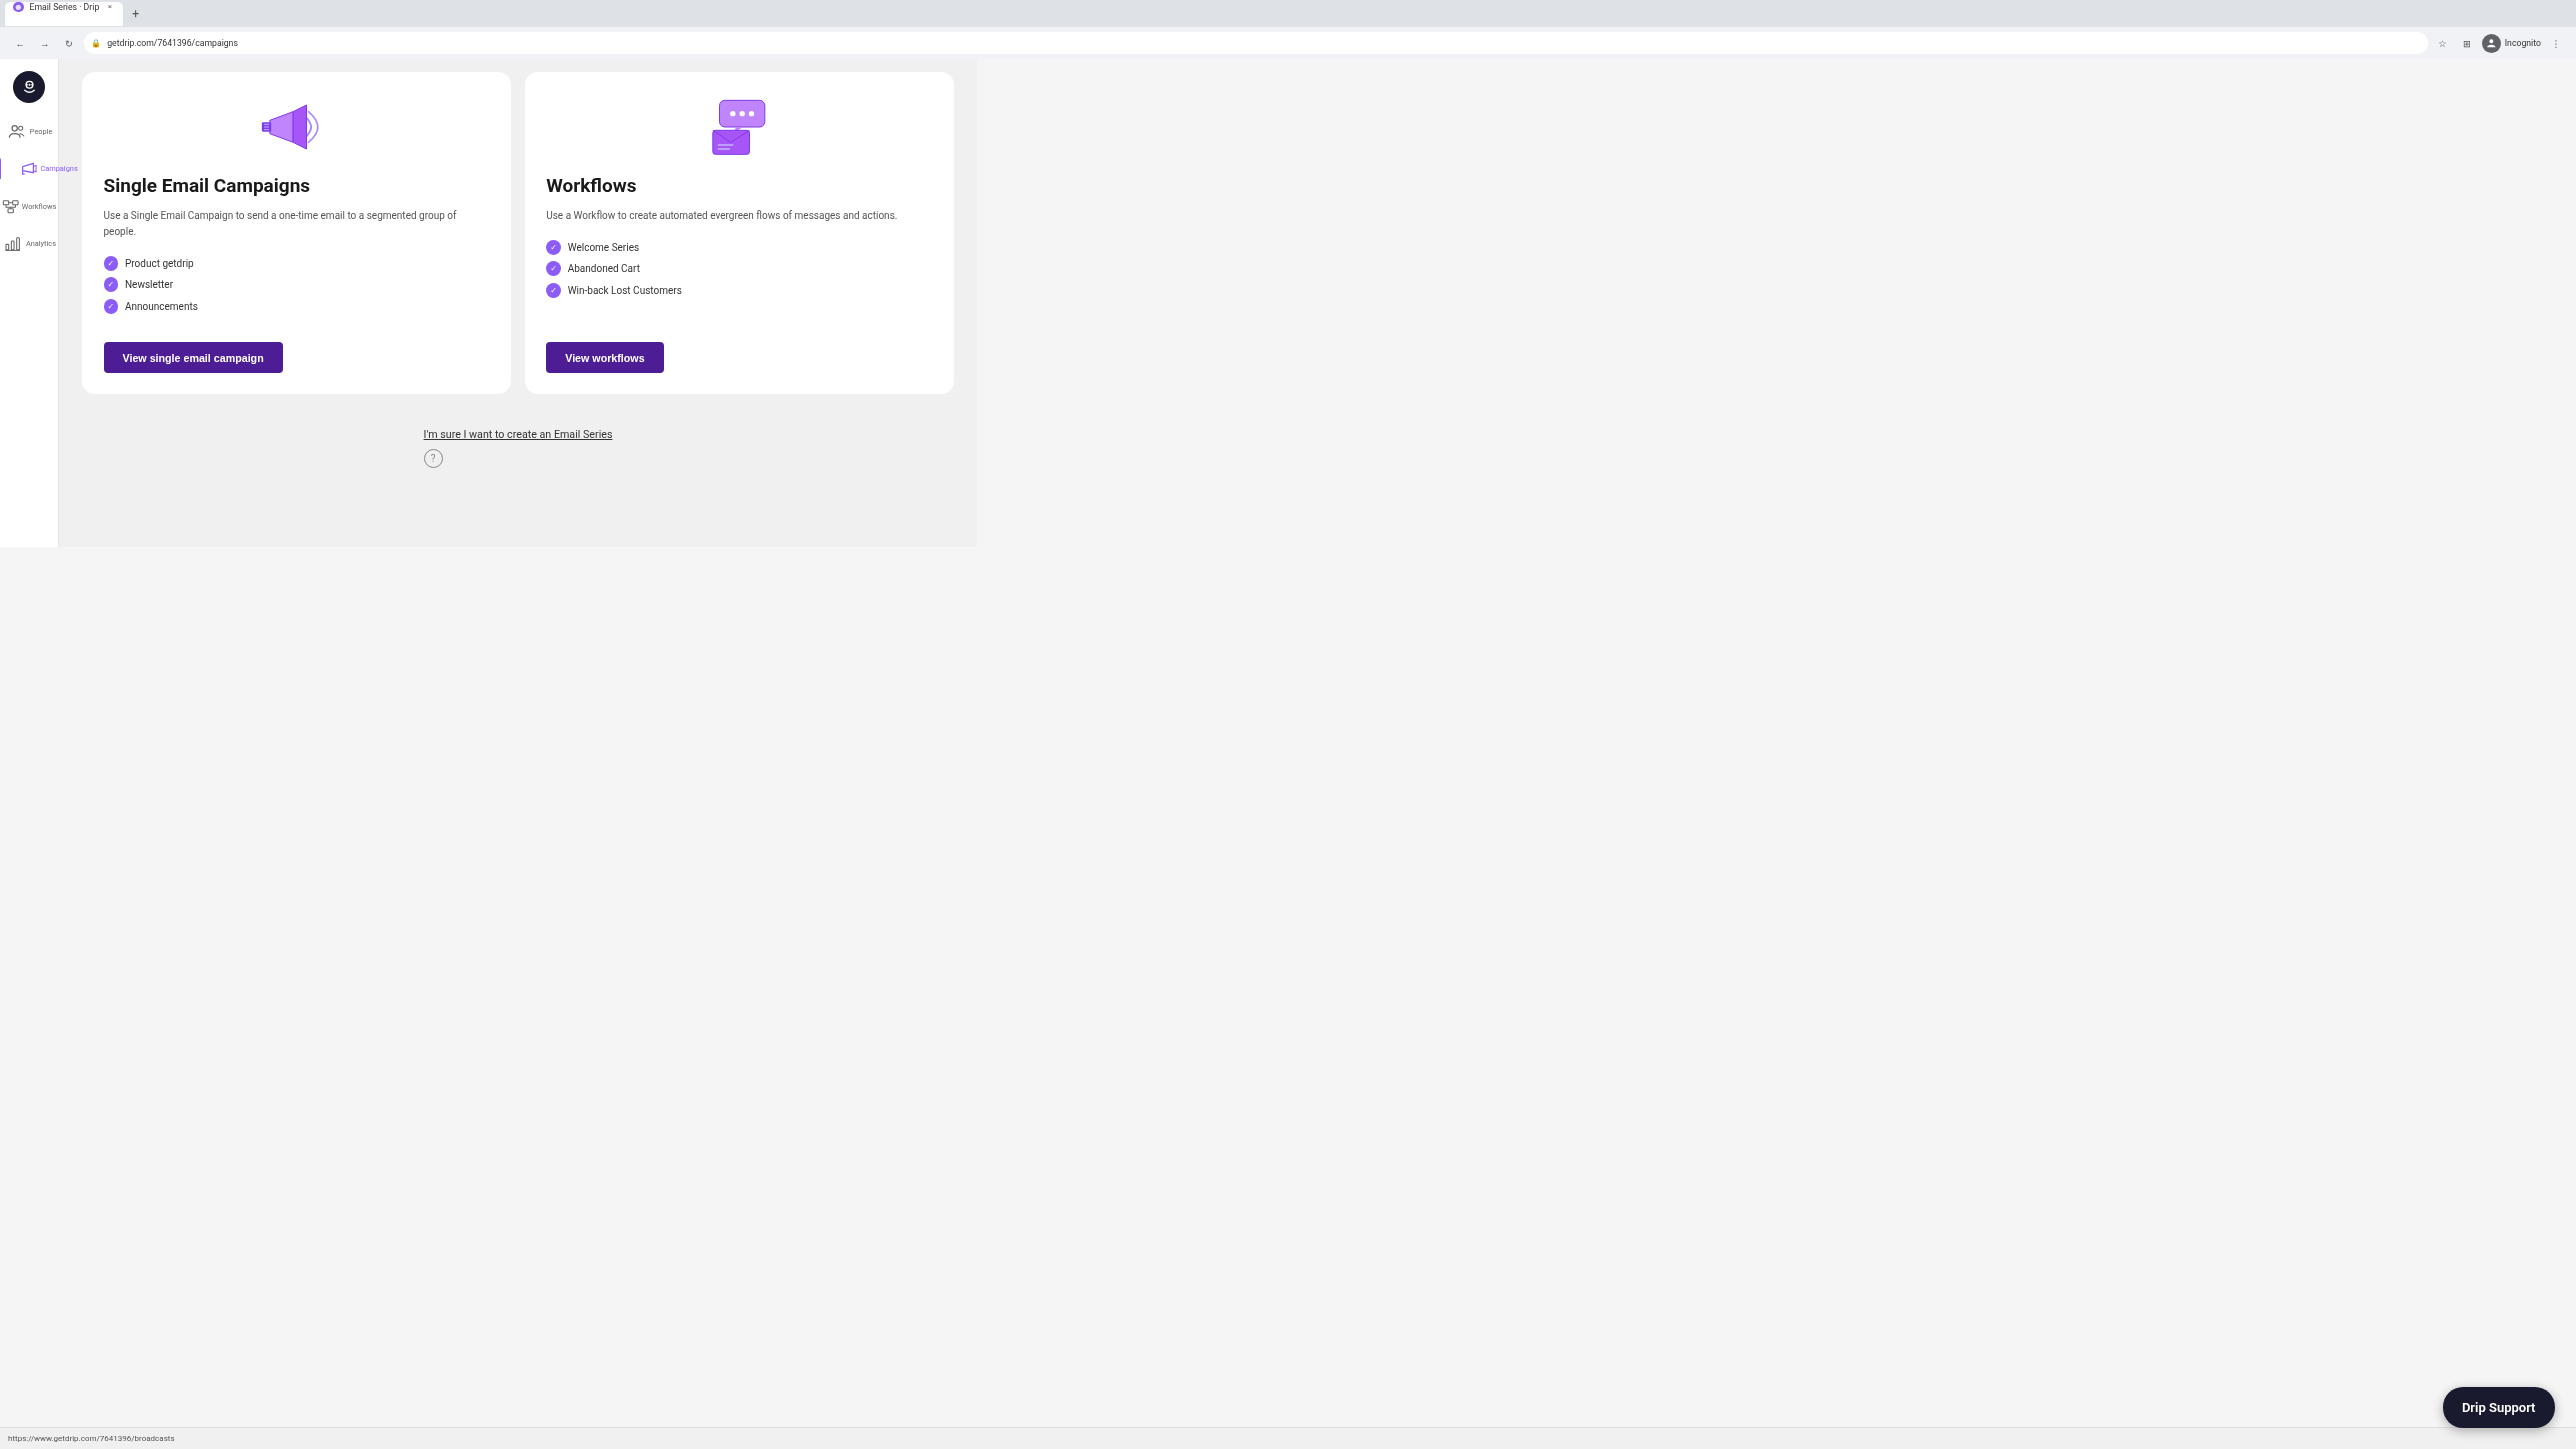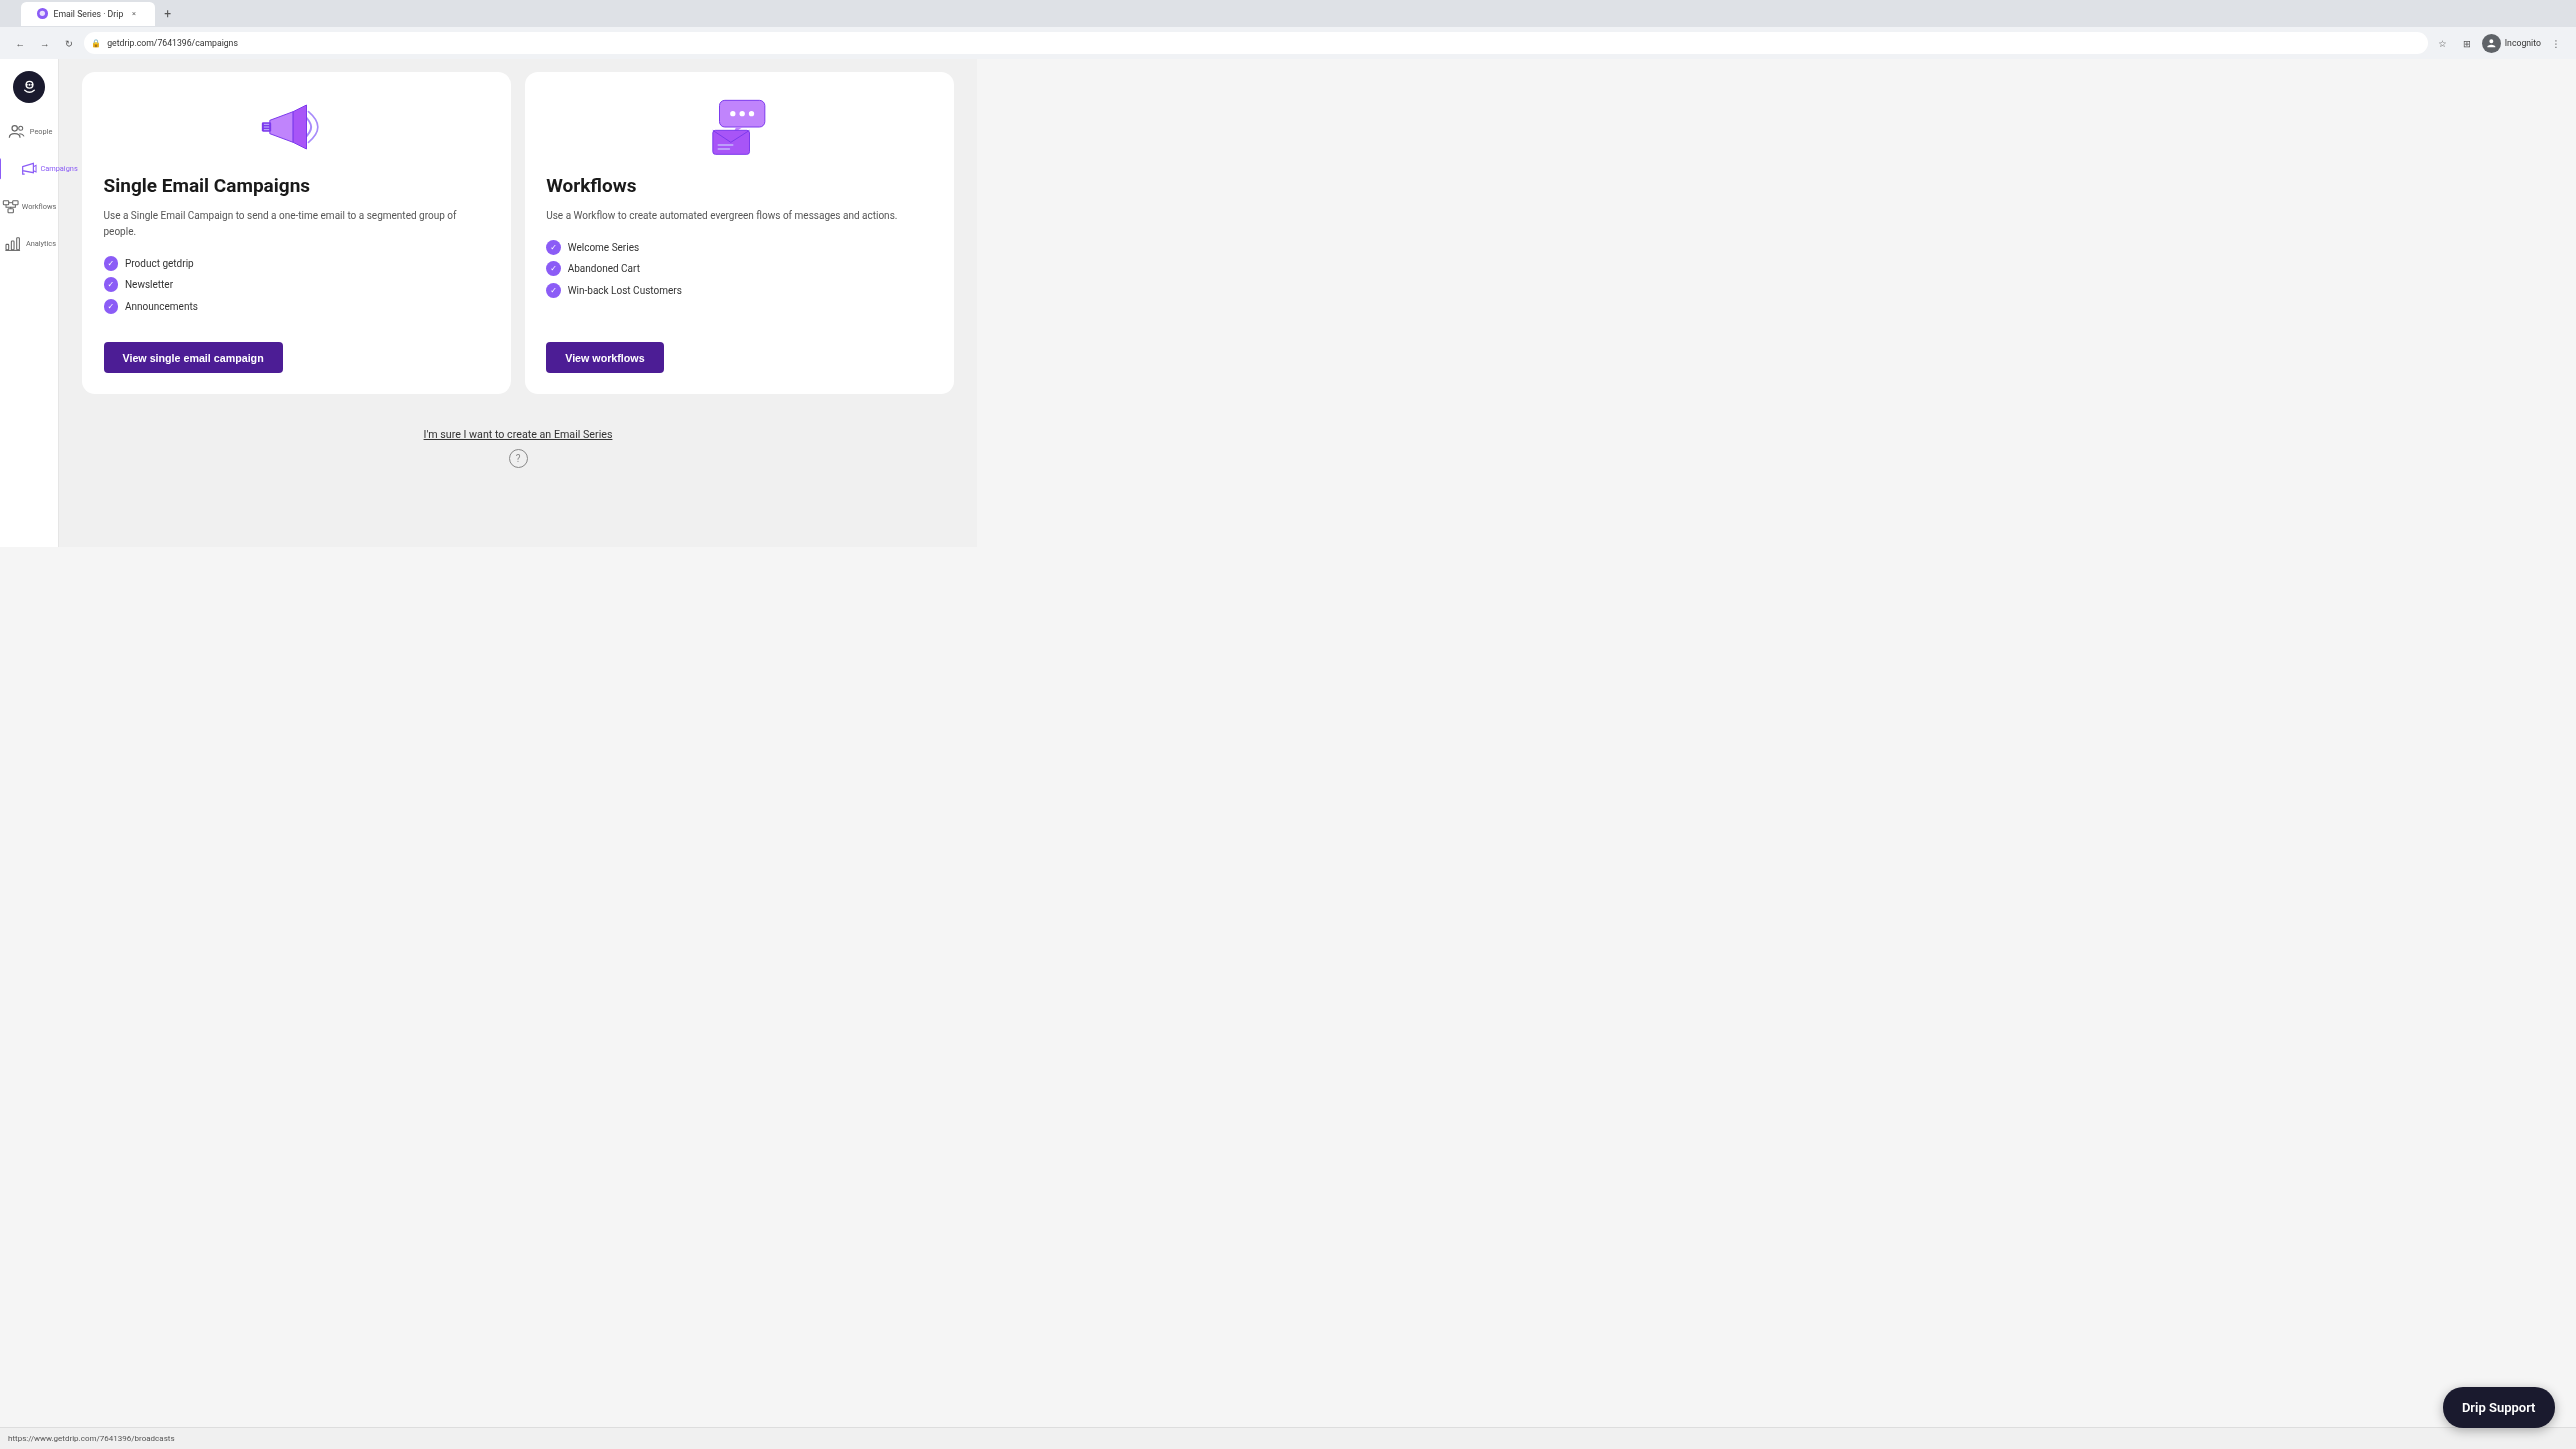--- a/index.html
+++ b/index.html
@@ -27,29 +27,28 @@
     .tab-bar {
       display: flex;
       align-items: center;
       height: 27px;
       padding: 0 5.4px;
       gap: 2.7px;
     }
 
     .tab {
       display: flex;
-      align-items: center;
+      align-items: flex-start;
       background: #fff;
       border-radius: 5.4px 5.4px 0 0;
-      padding: 0 16px;
+      padding: 0 8px;
       height: 24px;
       gap: 5.4px;
       font-size: 8.7px;
       color: #333;
-      margin-left: 16px;
     }
 
     .tab-favicon {
       width: 10.7px;
       height: 10.7px;
       background: #8b5cf6;
       border-radius: 50%;
       display: flex; align-items: center; justify-content: center;
       font-size: 6.7px; color: white;
     }
@@ -317,21 +316,20 @@
       cursor: pointer;
       text-align: center;
       align-self: flex-start;
       margin-top: auto;
     }
 
     
     .bottom-section {
       display: flex;
       flex-direction: column;
-      align-items: center;
       gap: 8px;
       margin-top: 6.7px;
     }
 
     .email-series-link {
       font-size: 10.7px;
       color: #333;
       text-decoration: underline;
       cursor: pointer;
     }

